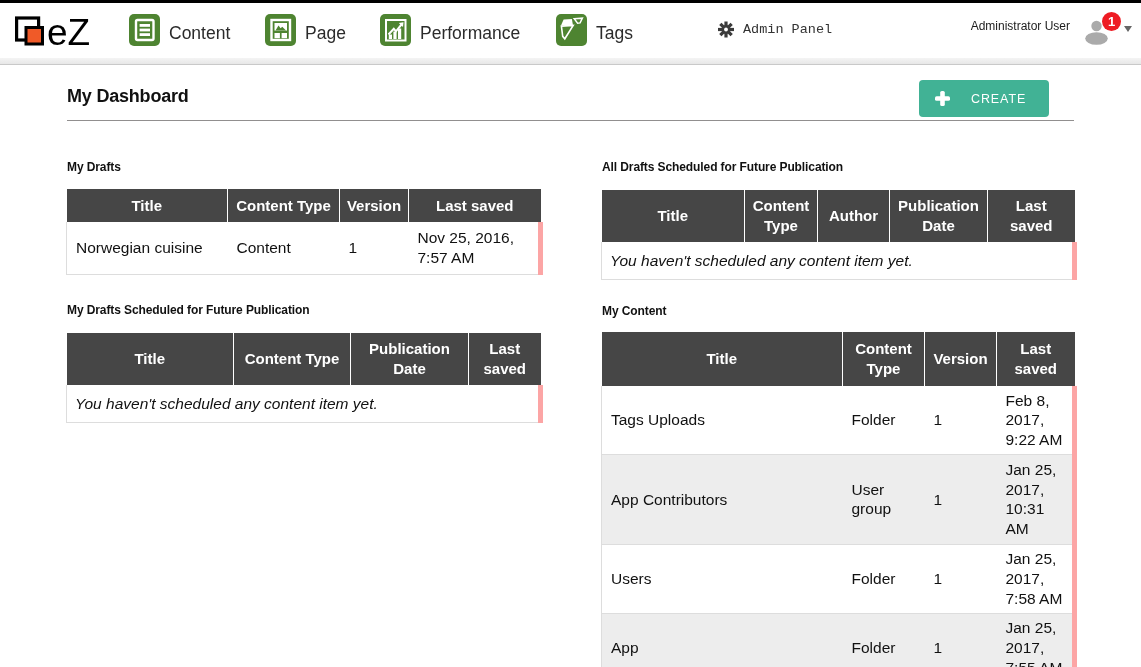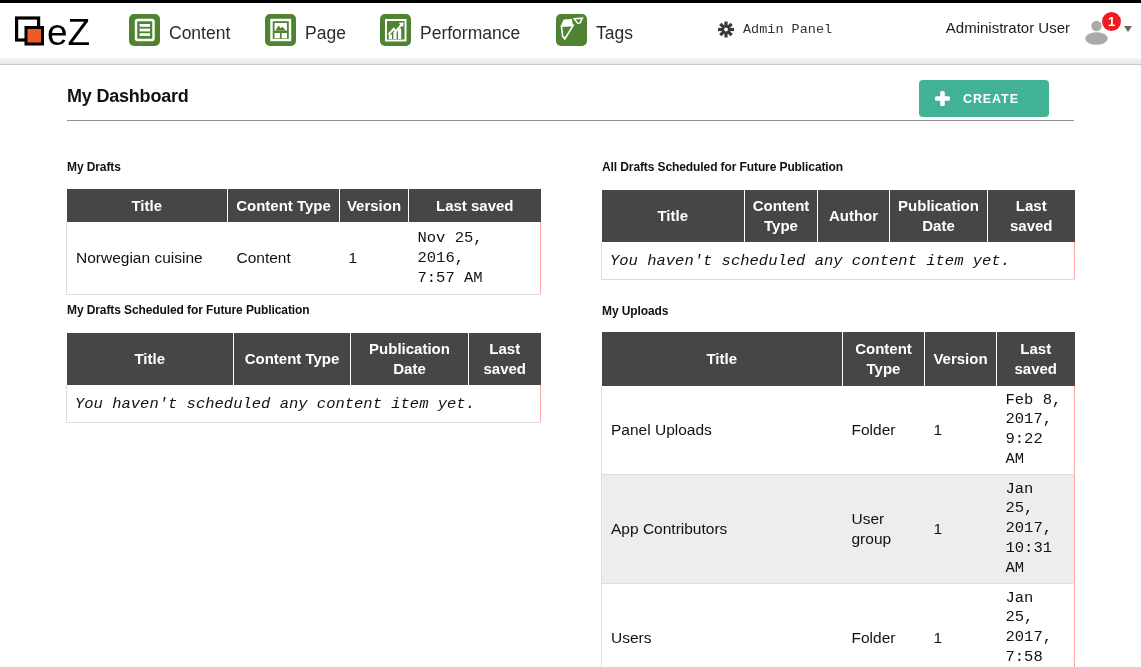--- a/index.html
+++ b/index.html
@@ -6,42 +6,42 @@
 html,body { width:1141px; height:667px; overflow:hidden; background:#fff;
   font-family:"Liberation Sans", sans-serif; }
 .topblack { height:3px; background:#000; }
 .nav { position:relative; height:55px; background:#fff; }
 .navshadow { height:7px; background:linear-gradient(#f4f4f4,#e7e7e7); border-bottom:1px solid #c9c9c9; }
 .navitem { position:absolute; top:11px; display:flex; align-items:center; }
 .navitem .lbl { margin-left:9px; font-size:17.5px; color:#2b2b2b; position:relative; top:3px; }
 .icon { width:31px; height:32px; }
 .admin { position:absolute; left:718px; top:18px; display:flex; align-items:center; }
 .admin .lbl { margin-left:9px; font-size:13.5px; color:#333;font-family:Liberation Mono, monospace; }
-.uname { position:absolute; right:71px; top:16px; font-size:15px; color:#1c1c1c; }
+.uname { position:absolute; right:71px; top:16px; font-size:12px; color:#1c1c1c; }
 .avatar { position:absolute; left:1085px; top:14px; }
 .badge { position:absolute; left:1102px; top:9px; width:19px; height:19px; border-radius:50%;
   background:#ee1b23; color:#fff; font-size:13px; font-weight:bold; text-align:center; line-height:19px; }
 .caret { position:absolute; left:1124px; top:23px; width:0; height:0;
   border-left:4.5px solid transparent; border-right:4.5px solid transparent; border-top:6.5px solid #666; }
 .page { position:relative; margin:0 67px 0 66px; height:601px; }
 h1 { position:absolute; left:1px; top:21px; font-size:18px; font-weight:bold; color:#111; letter-spacing:-0.2px; }
 .hr1 { position:absolute; left:1px; right:0; top:55px; border-bottom:1px solid #918f8f; }
 .createbtn { position:absolute; left:853px; top:15px; width:130px; height:37px; border-radius:4px;
   background:#41b295; display:flex; align-items:center; }
 .createbtn .plus { margin-left:16px; }
-.createbtn .txt { margin-left:13px; color:#fff; font-size:12.5px; font-weight:bold; letter-spacing:0.9px; }
+.createbtn .txt { margin-left:21px; color:#fff; font-size:12.5px; font-weight:normal; letter-spacing:0.9px; }
 h2 { position:absolute; font-size:12px; font-weight:bold; color:#111; letter-spacing:-0.1px; }
 table { border-collapse:collapse; table-layout:fixed; position:absolute; }
 th { background:#464646; color:#fff; font-weight:bold; font-size:15px; line-height:20px;
   padding:6px 4px; text-align:center; vertical-align:middle; }
 th + th { border-left:1px solid #fff; }
 td { font-size:15.5px; line-height:20px; padding:6px 9px; vertical-align:middle; color:#111;
   border-bottom:1px solid #ddd; }
 td:first-child { border-left:1px solid #ddd; }
-td:last-child { border-right:1px solid #fca5a5;font-family:Liberation Mono, monospace; }
+td:last-child { border-right:5px solid #fca5a5; }
 tr.empty td { padding:8.5px 8px; font-style:italic; }
 .t4 td { padding:4.5px 9px; line-height:19.8px; }
 .t4 th { padding-top:7px; padding-bottom:7px; }
 .t1 td { height:52px; }
 .t1 th { padding-top:6.5px; padding-bottom:6.5px; }
 .t4 tr.odd td { background:#ededed; }
 </style>
 </head>
 <body>
 <div class="topblack"></div>
@@ -187,37 +187,37 @@
           <th>Author</th>
           <th>Publication<br>Date</th>
           <th>Last<br>saved</th>
         </tr>
     <tr class="empty">
           <td colspan="5">You haven't scheduled any content item yet.</td>
         </tr>
   </tbody>
     </table>
 
-  <h2 style="left:536px; top:239px">My Uploads</h2>
+  <h2 style="left:536px; top:239px">My Content</h2>
   <table class="t4" style="left:535px; top:267px; width:473px">
     <colgroup>
         <col style="width:241px">
         <col style="width:82px">
         <col style="width:72px">
         <col style="width:78px">
       </colgroup>
     <tbody>
         <tr>
           <th>Title</th>
           <th>Content<br>Type</th>
           <th>Version</th>
           <th>Last<br>saved</th>
         </tr>
     <tr>
-          <td>Panel Uploads</td>
+          <td>Tags Uploads</td>
           <td>Folder</td>
           <td>1</td>
           <td>Feb 8,<br>2017,<br>9:22 AM</td>
         </tr>
     <tr class="odd">
           <td>App Contributors</td>
           <td>User<br>group</td>
           <td>1</td>
           <td>Jan 25,<br>2017,<br>10:31<br>AM</td>
         </tr>

